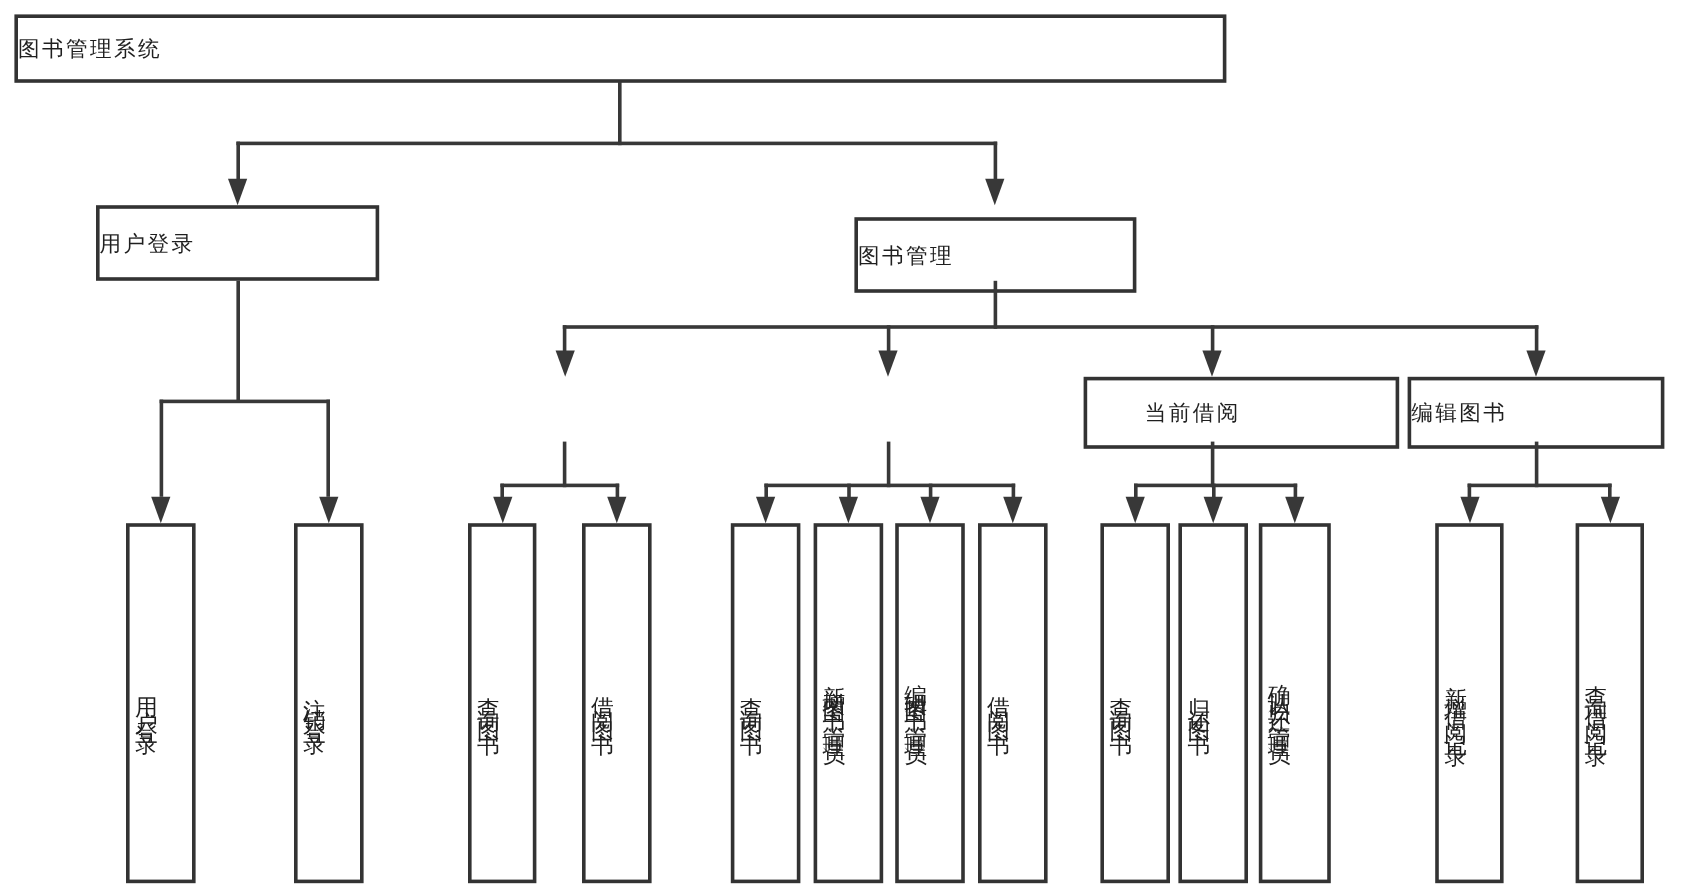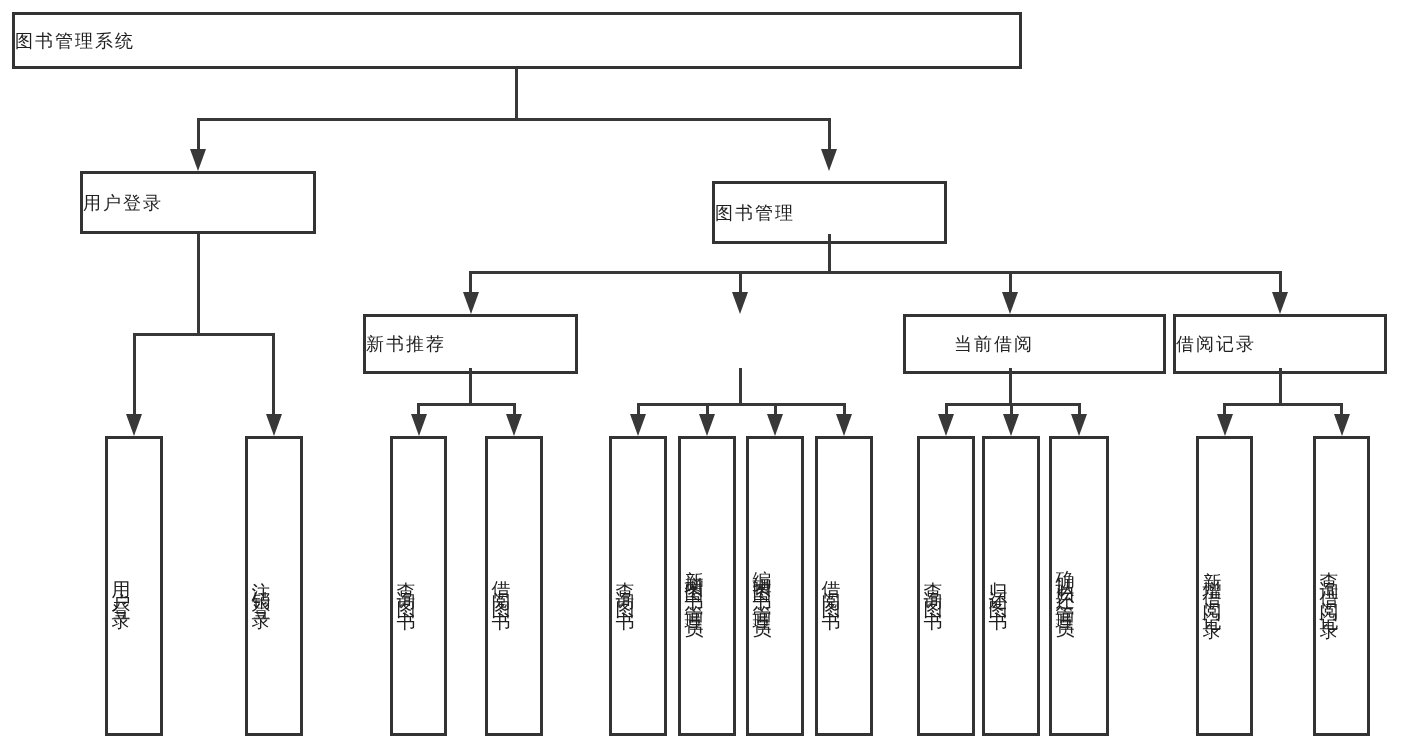--- a/index.html
+++ b/index.html
@@ -95,28 +95,25 @@
   <div class="line" style="left:469px; top:271px; width:813px; height:3px;"></div>
   <div class="line" style="left:469px; top:271px; width:3px; height:24px;"></div>
   <div class="arrow-down" style="left:463px; top:292px;"></div>
   <div class="line" style="left:739px; top:271px; width:3px; height:24px;"></div>
   <div class="arrow-down" style="left:732px; top:292px;"></div>
   <div class="line" style="left:1009px; top:271px; width:3px; height:24px;"></div>
   <div class="arrow-down" style="left:1002px; top:292px;"></div>
   <div class="line" style="left:1279px; top:271px; width:3px; height:24px;"></div>
   <div class="arrow-down" style="left:1272px; top:292px;"></div>
 
-  <div class="box" style="left:363px; top:314px; width:209px; height:54px;">
-    <span class="h-label">新书推荐</span>
-  </div>
   <div class="box" style="left:903px; top:314px; width:209px; height:54px;padding-left:48px;">
     <span class="h-label">当前借阅</span>
   </div>
   <div class="box" style="left:1173px; top:314px; width:208px; height:54px;">
-    <span class="h-label">借阅记录</span>
+    <span class="h-label">编辑图书</span>
   </div>
 
   <div class="line" style="left:469px; top:368px; width:3px; height:38px;"></div>
   <div class="line" style="left:417px; top:403px; width:99px; height:3px;"></div>
   <div class="line" style="left:417px; top:403px; width:3px; height:13px;"></div>
   <div class="arrow-down" style="left:411px; top:414px;"></div>
   <div class="line" style="left:513px; top:403px; width:3px; height:13px;"></div>
   <div class="arrow-down" style="left:506px; top:414px;"></div>
 
   <div class="line" style="left:739px; top:368px; width:3px; height:38px;"></div>

